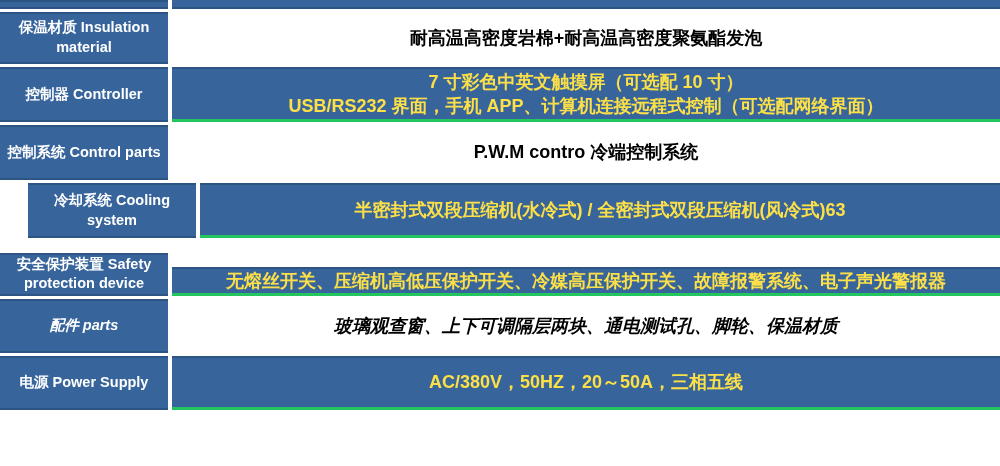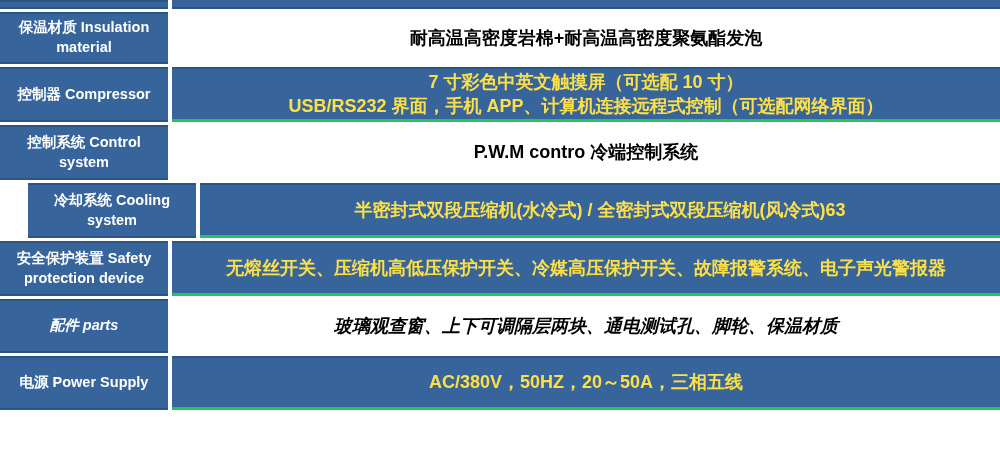--- a/index.html
+++ b/index.html
@@ -97,21 +97,21 @@
     display: block;
     white-space: pre-line;
   }
 
   
   .r1 { flex: 0 0 55px; }
   .r2 { flex: 0 0 58px; }
   .r3 { flex: 0 0 58px; }
   .r4 { flex: 0 0 58px; padding-left: 28px; }
   .r5 { flex: 0 0 56px; }
-  .r6 { flex: 0 0 58px; }
+  .r6 { flex: 0 0 58px; align-items: flex-end; }
   .r7 { flex: 0 0 57px; font-style: italic; }
   .r8 { flex: 0 0 57px; }
 </style>
 </head>
 <body>
 
 <div class="spec-table">
 
   <div class="row-partial">
     <div class="cell label"></div>
@@ -122,31 +122,31 @@
     <div class="cell label">
       <span class="value-text">保温材质 Insulation material</span>
     </div>
     <div class="cell value fill-white">
       <span class="value-text">耐高温高密度岩棉+耐高温高密度聚氨酯发泡</span>
     </div>
   </div>
 
   <div class="row r2">
     <div class="cell label">
-      <span class="value-text">控制器 Compressor</span>
+      <span class="value-text">控制器 Controller</span>
     </div>
     <div class="cell value fill-blue">
       <span class="value-text">7 寸彩色中英文触摸屏（可选配 10 寸）
 USB/RS232 界面，手机 APP、计算机连接远程式控制（可选配网络界面）</span>
     </div>
   </div>
 
   <div class="row r3">
     <div class="cell label">
-      <span class="value-text">控制系统 Control system</span>
+      <span class="value-text">控制系统 Control parts</span>
     </div>
     <div class="cell value fill-white">
       <span class="value-text">P.W.M contro 冷端控制系统</span>
     </div>
   </div>
 
   <div class="row r4">
     <div class="cell label">
       <span class="value-text">冷却系统 Cooling system</span>
     </div>

